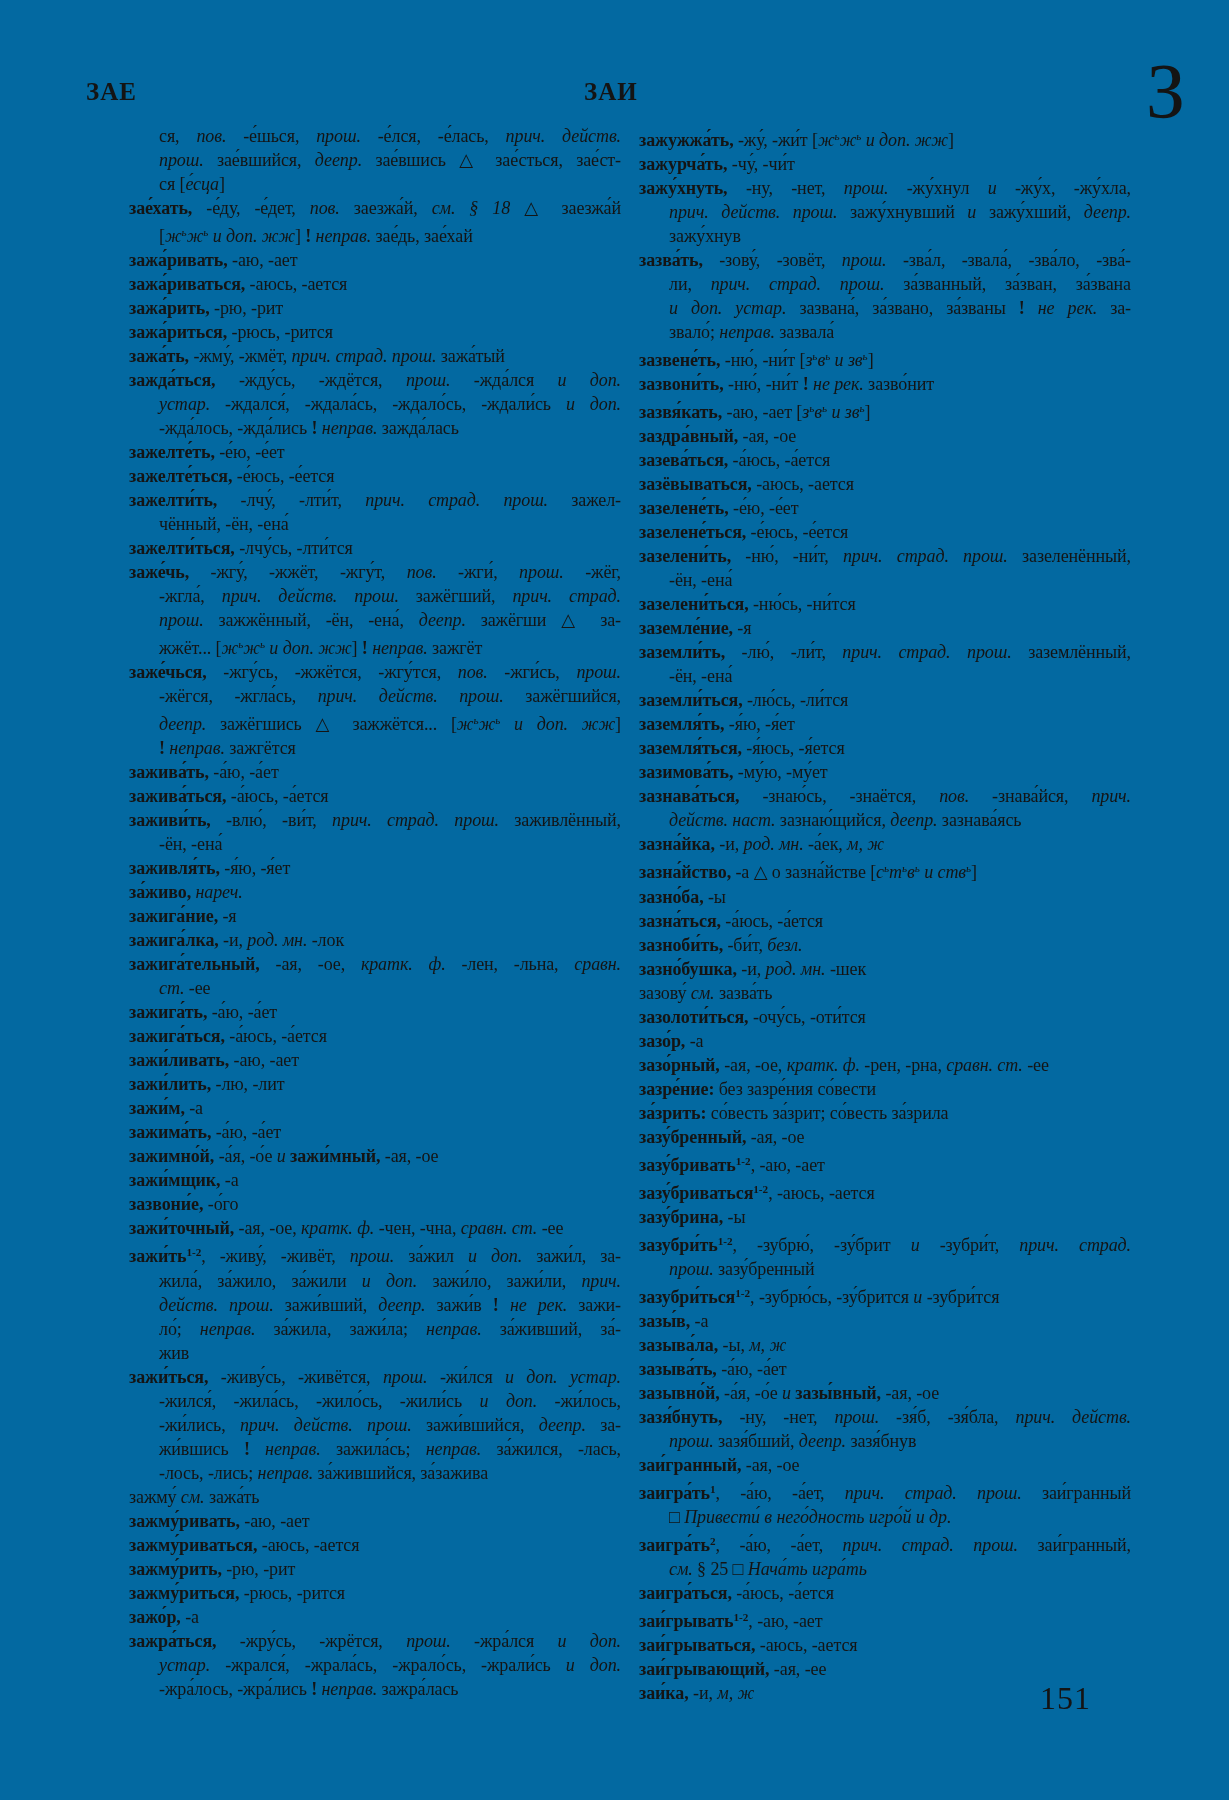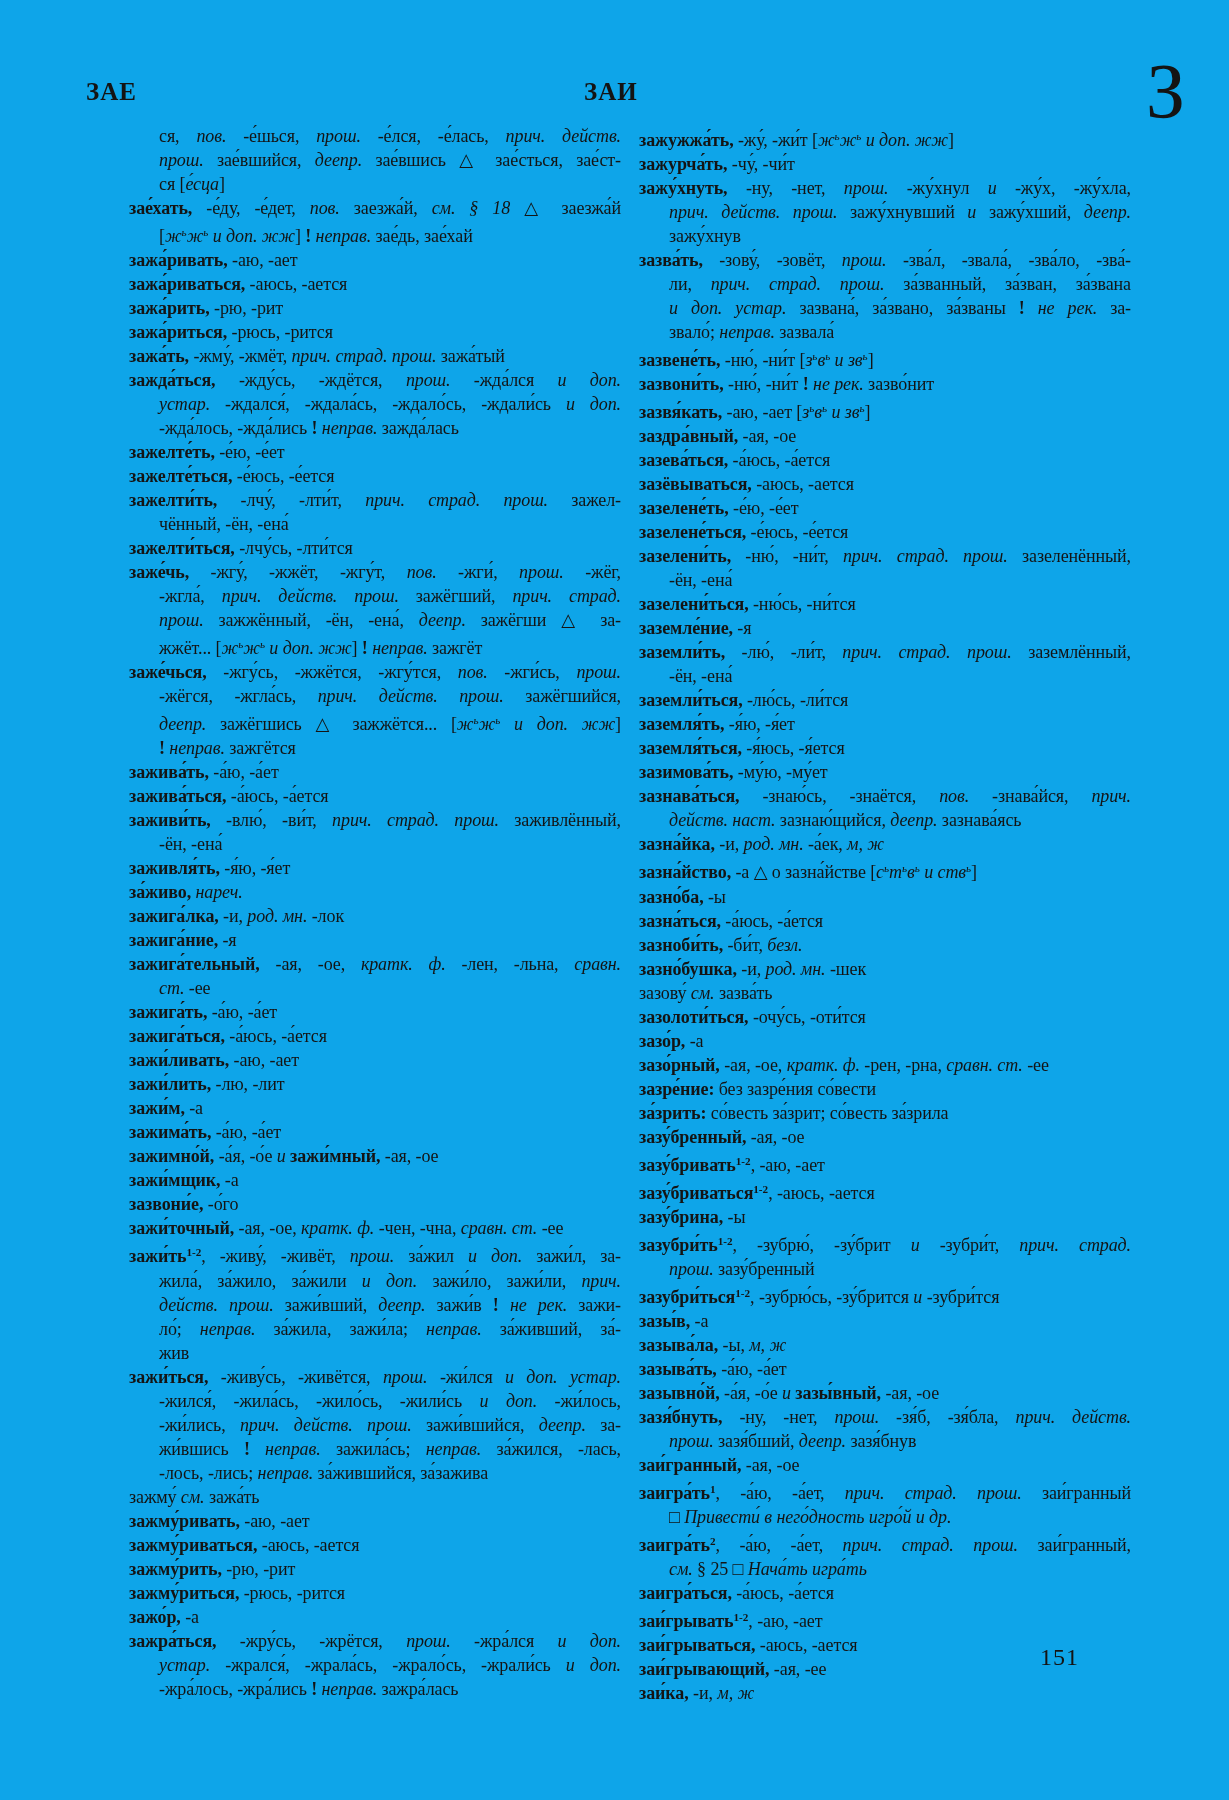--- a/index.html
+++ b/index.html
@@ -6,21 +6,21 @@
   body{
     width:1229px;height:1800px;
     background:#f4f4f2;
     font-family:"Liberation Serif","DejaVu Serif",serif;
     color:#141414;
     position:relative;
     -webkit-font-smoothing:antialiased;
   }
   .page{
     position:absolute;inset:0;
-    background:#0ea5e9;
+    background:#0369a1;
     overflow:hidden;
   }
   .pg-header{position:absolute;top:70px;left:0;width:100%;height:60px;}
   .guide{position:absolute;font-weight:bold;font-size:25px;letter-spacing:1px;}
   .guide-left{left:86px;top:8px;}
   .guide-right{left:584px;top:8px;}
   .big-letter{
     position:absolute;right:44px;top:-18px;
     font-size:78px;font-weight:500;line-height:1;
     font-family:"Liberation Serif","DejaVu Serif",serif;
@@ -37,22 +37,22 @@
     letter-spacing:-0.1px;
   }
   .entry .line:not(:last-child){text-align-last:justify;}
   .line.wrap{padding-left:30px;}
   .entry.cont .line{padding-left:30px;}
   .seg-n{font-style:normal;}
   .seg-b{font-weight:bold;}
   .seg-i{font-style:italic;}
   .seg-sup{font-size:0.62em;vertical-align:0.55em;letter-spacing:0;}
   .page-number{
-    position:absolute;top:1644px;left:1040px;
-    font-size:24px;letter-spacing:1px;
+    position:absolute;top:1680px;left:1040px;
+    font-size:32px;letter-spacing:1px;
   }
 </style>
 </head>
 <body>
 
 <div class="page">
   <div class="pg-header">
     <span class="guide guide-left">ЗАЕ</span>
     <span class="guide guide-right">ЗАИ</span>
     <span class="big-letter">З</span>
@@ -123,24 +123,24 @@
           <div class="line"><span class="seg-b">заживи́ть,</span><span class="seg-n"> -влю́, -ви́т, </span><span class="seg-i">прич. страд. прош.</span><span class="seg-n"> заживлённый,</span></div>
           <div class="line wrap"><span class="seg-n">-ён, -ена́</span></div>
         </div>
         <div class="entry">
           <div class="line"><span class="seg-b">заживля́ть,</span><span class="seg-n"> -я́ю, -я́ет</span></div>
         </div>
         <div class="entry">
           <div class="line"><span class="seg-b">за́живо,</span><span class="seg-i"> нареч.</span></div>
         </div>
         <div class="entry">
+          <div class="line"><span class="seg-b">зажига́ние,</span><span class="seg-n"> -я</span></div>
+        </div>
+        <div class="entry">
           <div class="line"><span class="seg-b">зажига́лка,</span><span class="seg-n"> -и, </span><span class="seg-i">род. мн.</span><span class="seg-n"> -лок</span></div>
-        </div>
-        <div class="entry">
-          <div class="line"><span class="seg-b">зажига́ние,</span><span class="seg-n"> -я</span></div>
         </div>
         <div class="entry">
           <div class="line"><span class="seg-b">зажига́тельный,</span><span class="seg-n"> -ая, -ое, </span><span class="seg-i">кратк. ф.</span><span class="seg-n"> -лен, -льна, </span><span class="seg-i">сравн.</span></div>
           <div class="line wrap"><span class="seg-i">ст.</span><span class="seg-n"> -ее</span></div>
         </div>
         <div class="entry">
           <div class="line"><span class="seg-b">зажига́ть,</span><span class="seg-n"> -а́ю, -а́ет</span></div>
         </div>
         <div class="entry">
           <div class="line"><span class="seg-b">зажига́ться,</span><span class="seg-n"> -а́юсь, -а́ется</span></div>

